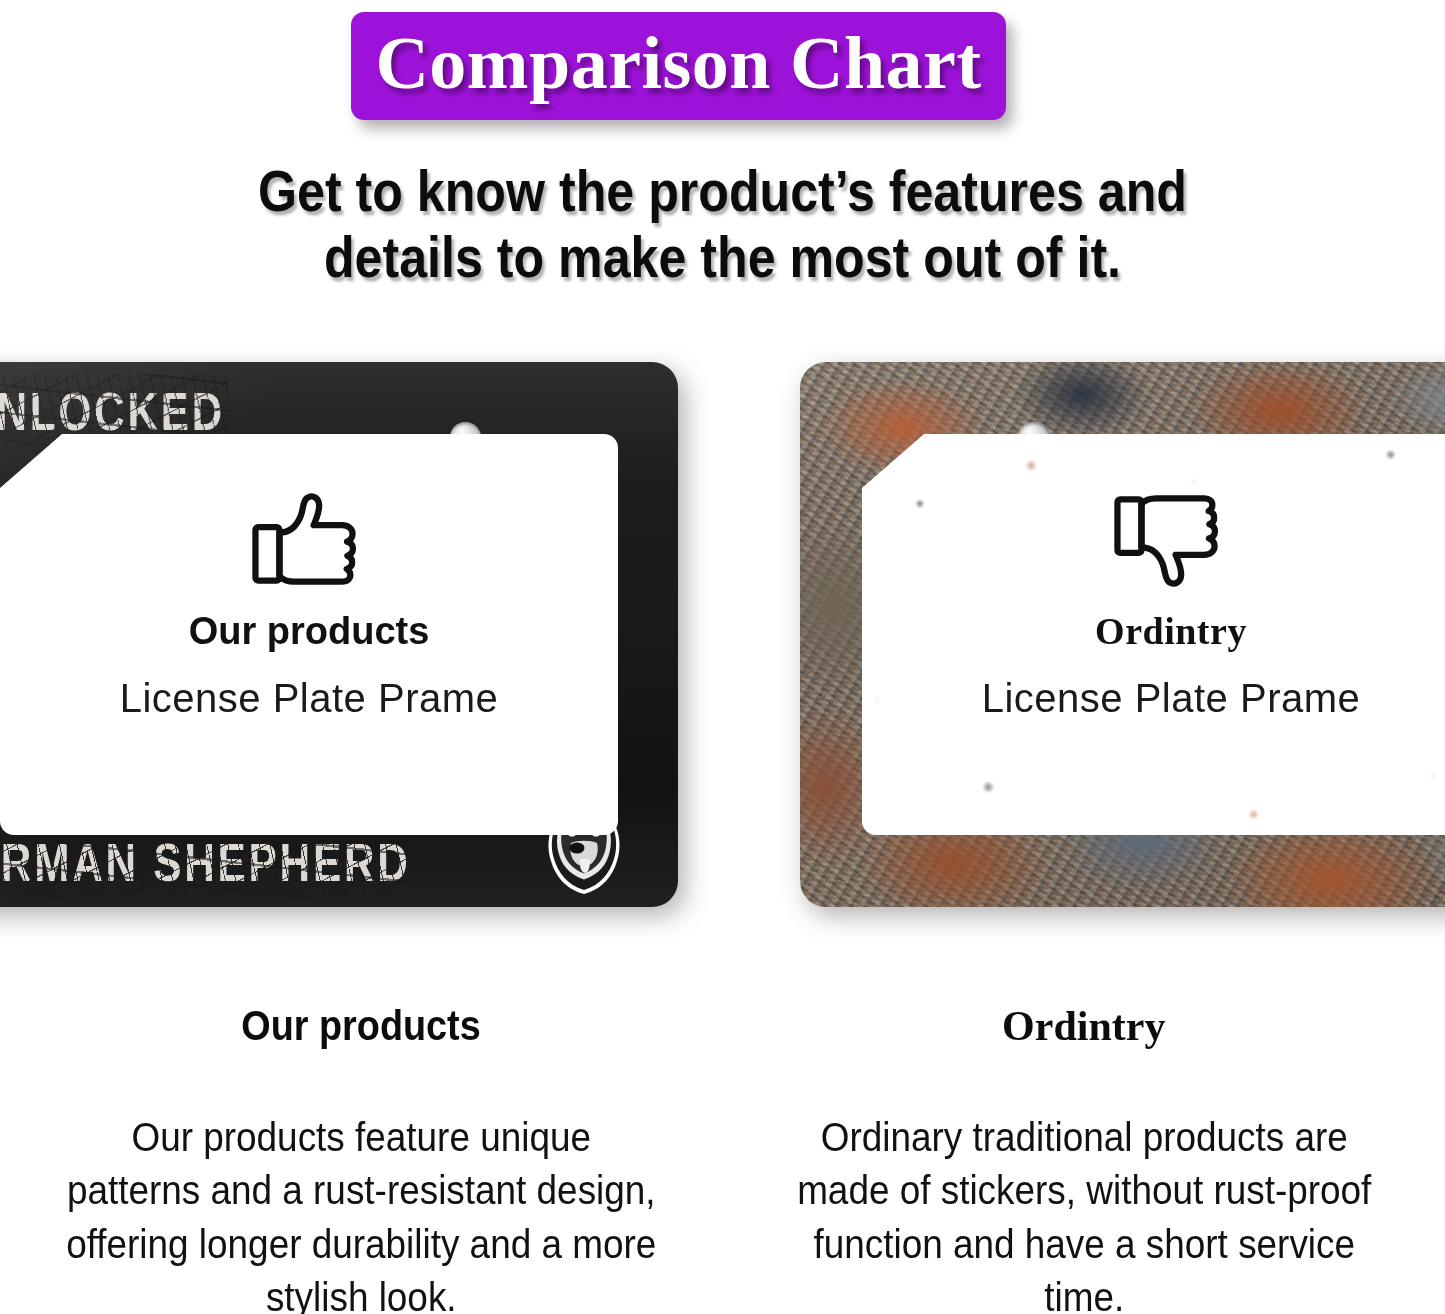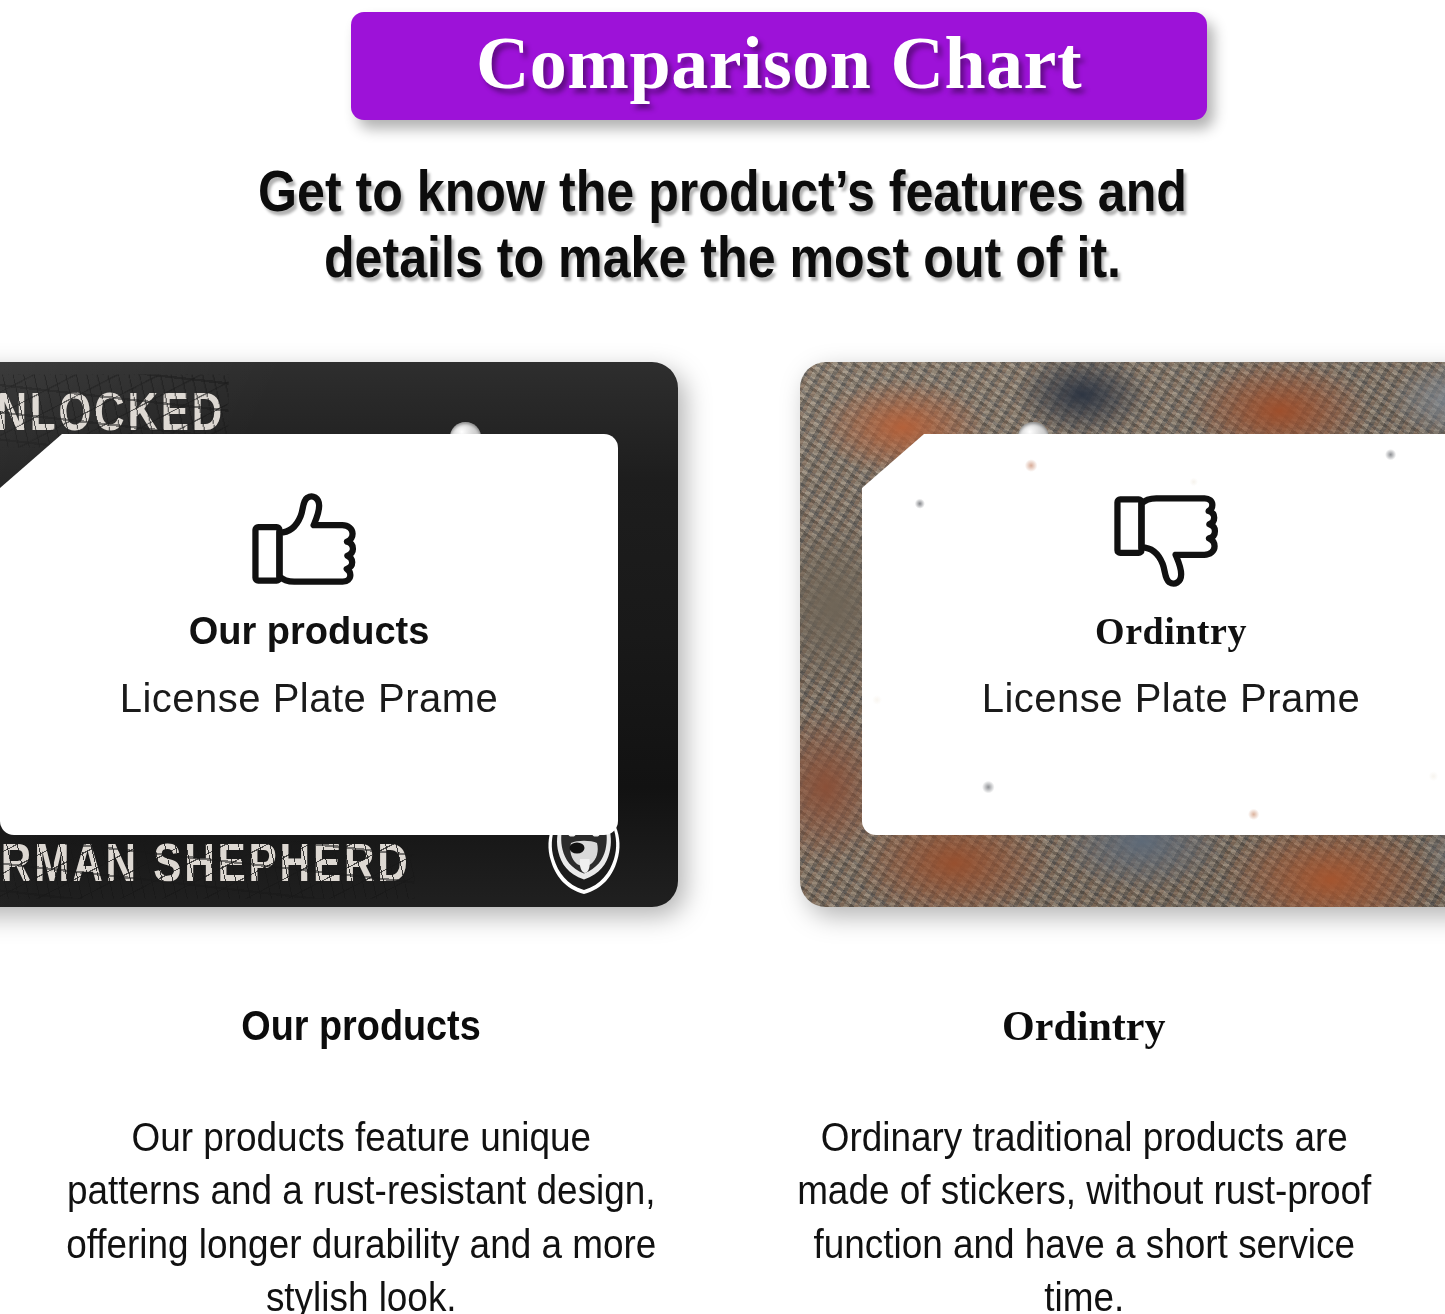--- a/index.html
+++ b/index.html
@@ -15,21 +15,21 @@
   body {
     position: relative;
     font-family: "Liberation Sans", sans-serif;
   }
 
   
   .title-banner {
     position: absolute;
     left: 351px;
     top: 12px;
-    width: 856px;
+    width: 655px;
     height: 108px;
     background: #9d12d8;
     border-radius: 13px;
     display: flex;
     align-items: center;
     justify-content: center;
     box-shadow: 7px 9px 14px rgba(0,0,0,0.30);
   }
   .title-banner-text {
     font-family: "Liberation Serif", serif;

